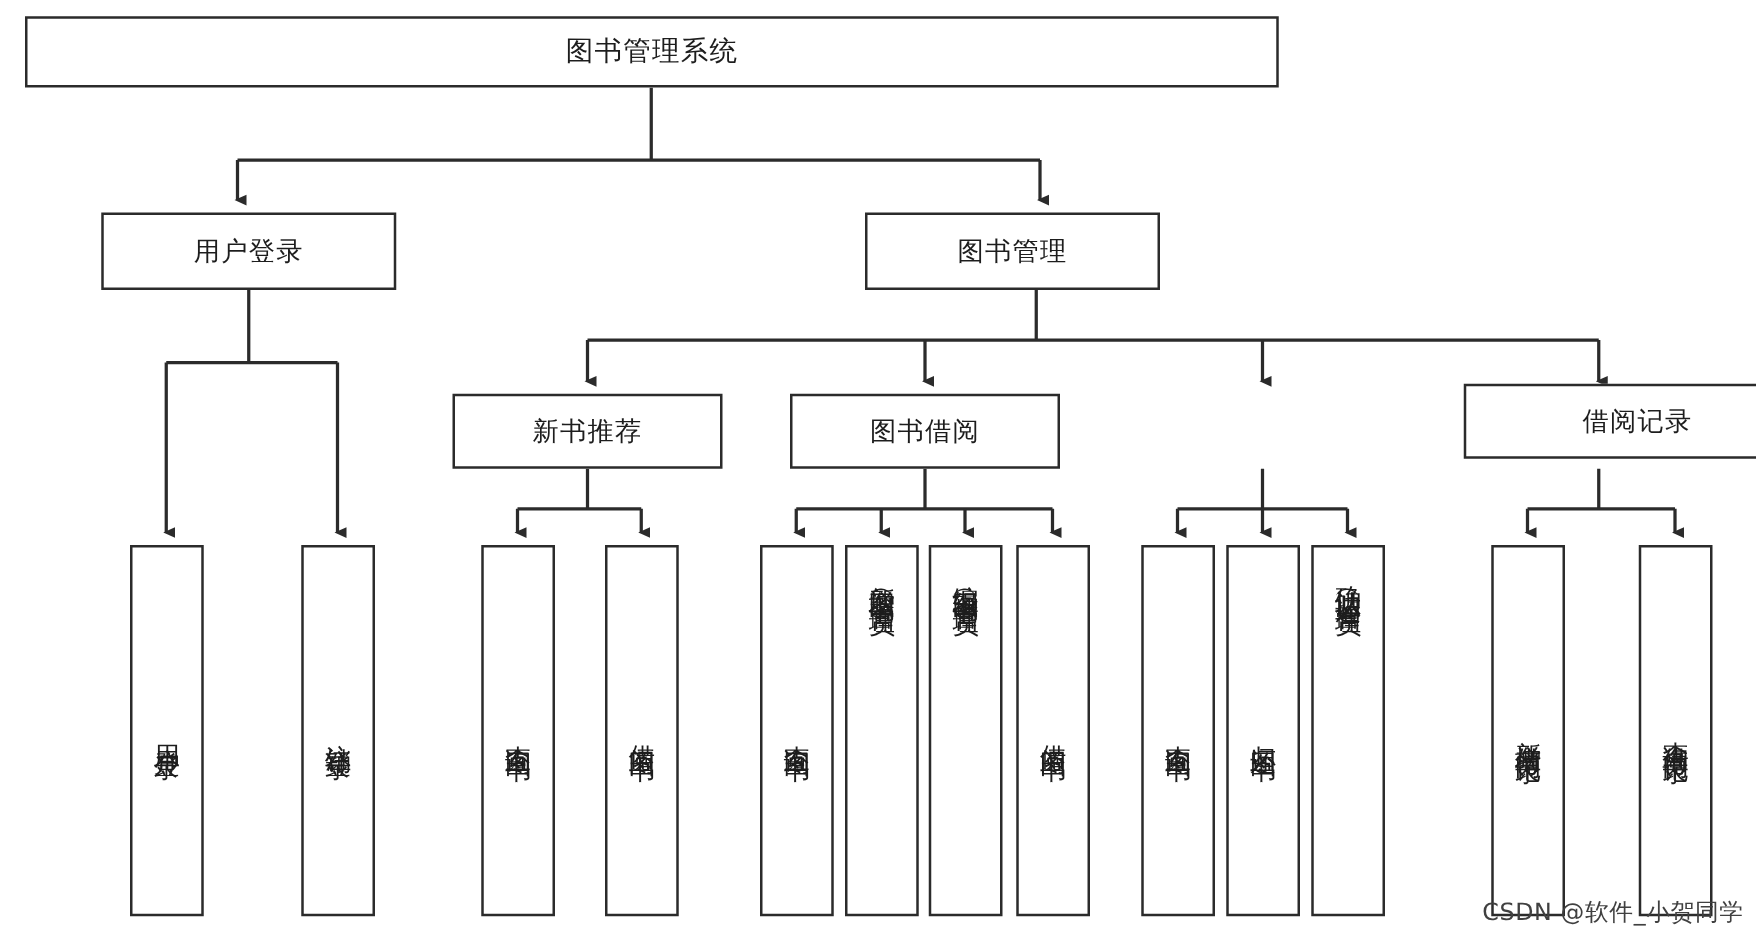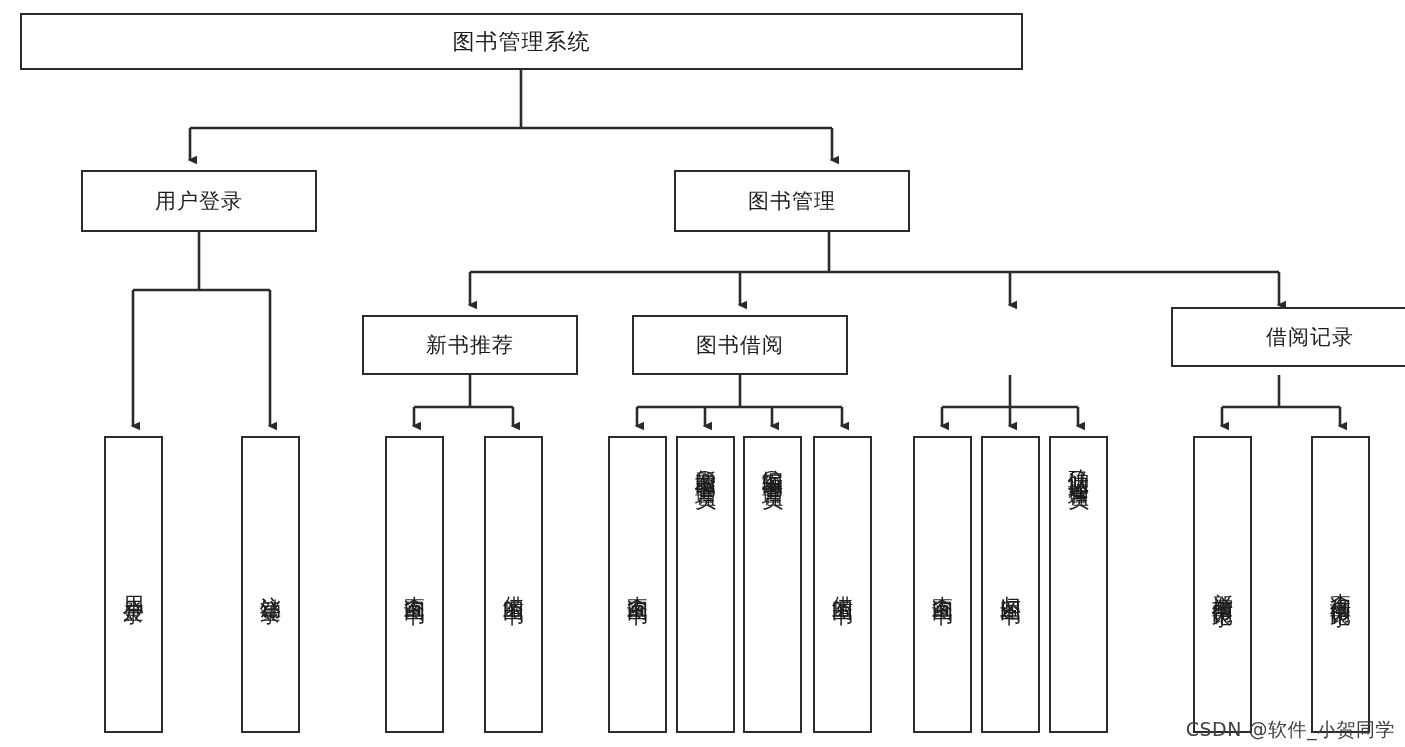--- a/index.html
+++ b/index.html
@@ -125,21 +125,21 @@
     </g>
   </svg>
 
   <div class="node h root" style="left:20px;top:13px;width:1003px;height:57px;">
     <span class="label">图书管理系统</span>
   </div>
 
   <div class="node h" style="left:81px;top:170px;width:236px;height:62px;">
     <span class="label">用户登录</span>
   </div>
-  <div class="node h" style="left:674px;top:170px;width:236px;height:62px;">
+  <div class="node h" style="left:692px;top:170px;width:236px;height:62px;">
     <span class="label">图书管理</span>
   </div>
 
   <div class="node h" style="left:632px;top:315px;width:216px;height:60px;">
     <span class="label">图书借阅</span>
   </div>
   <div class="node h" style="left:362px;top:315px;width:216px;height:60px;">
     <span class="label">新书推荐</span>
   </div>
   <div class="node h" style="left:1171px;top:307px;width:260px;height:60px;padding-left:18px;">

